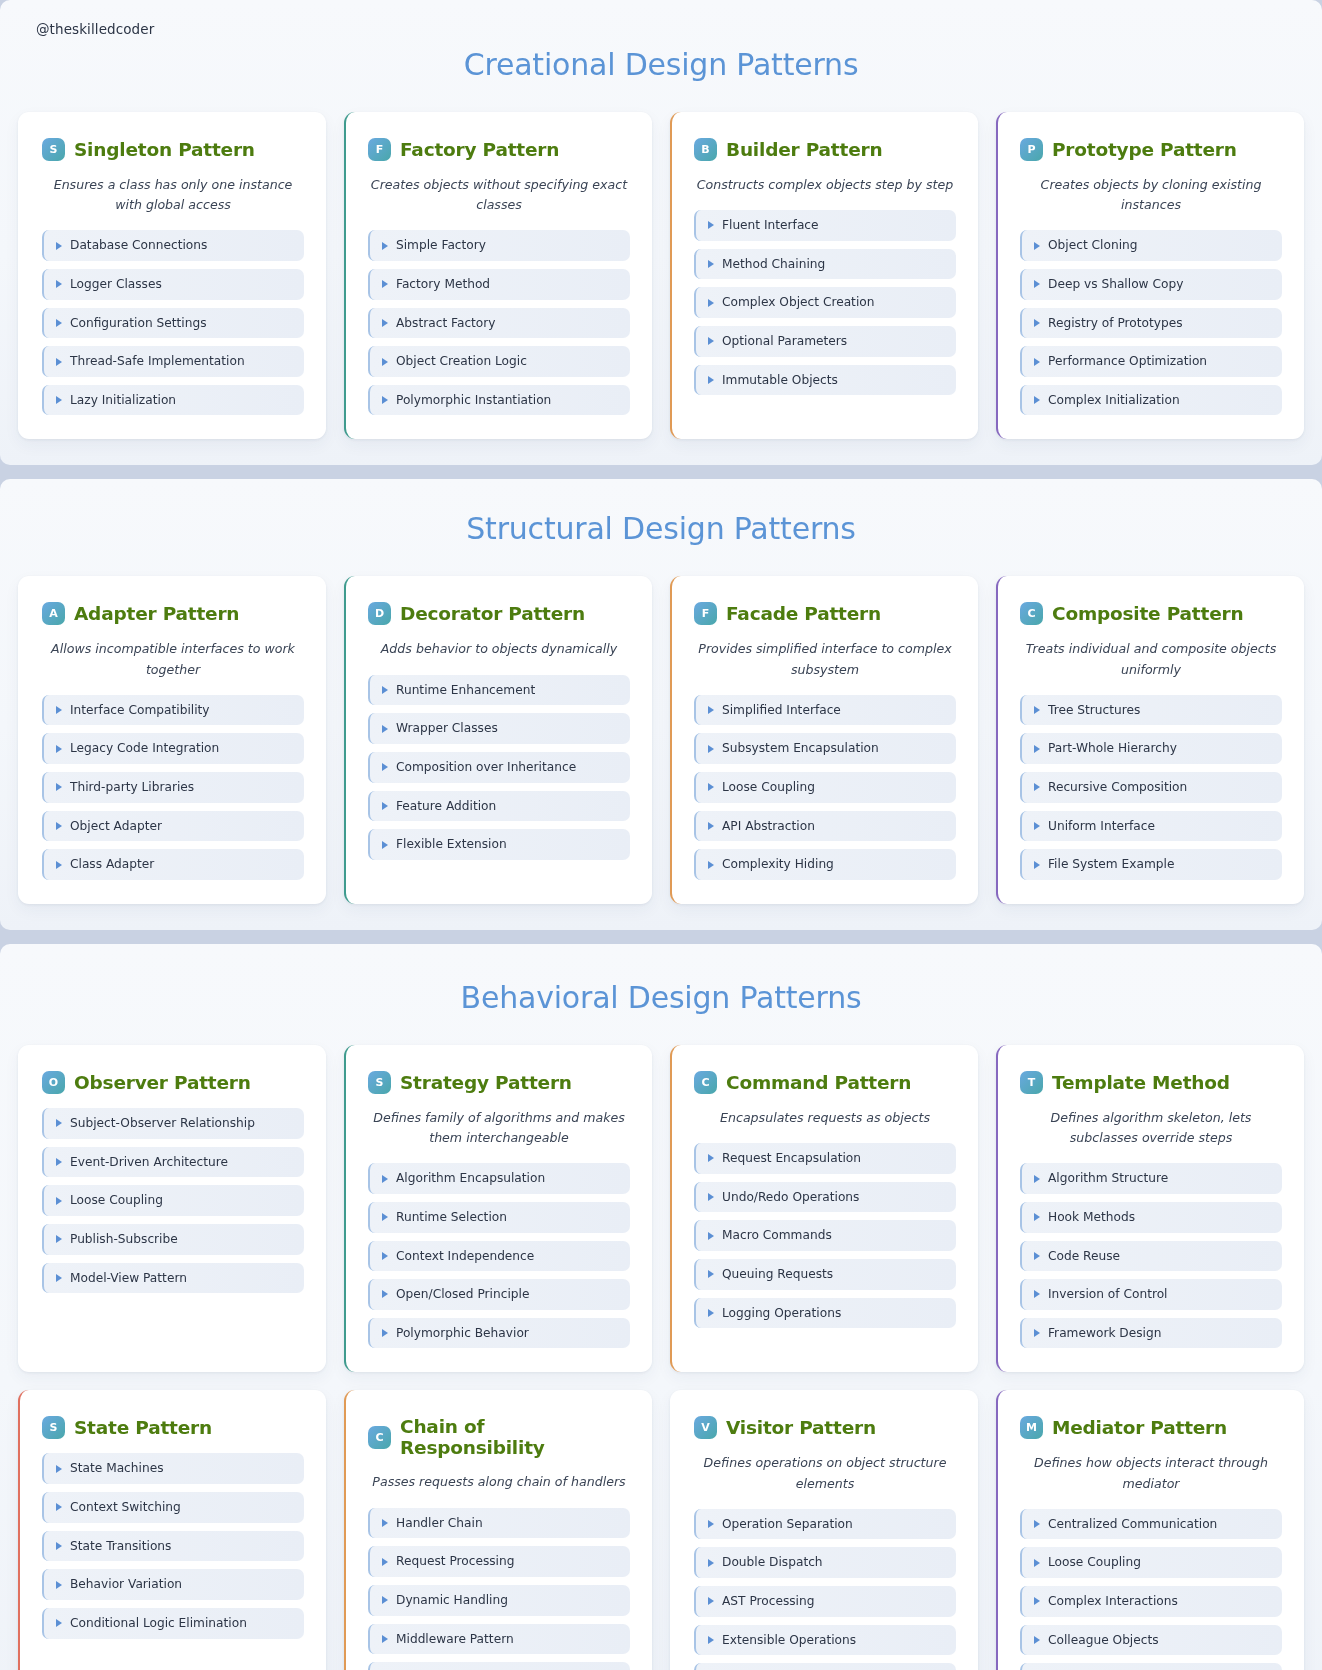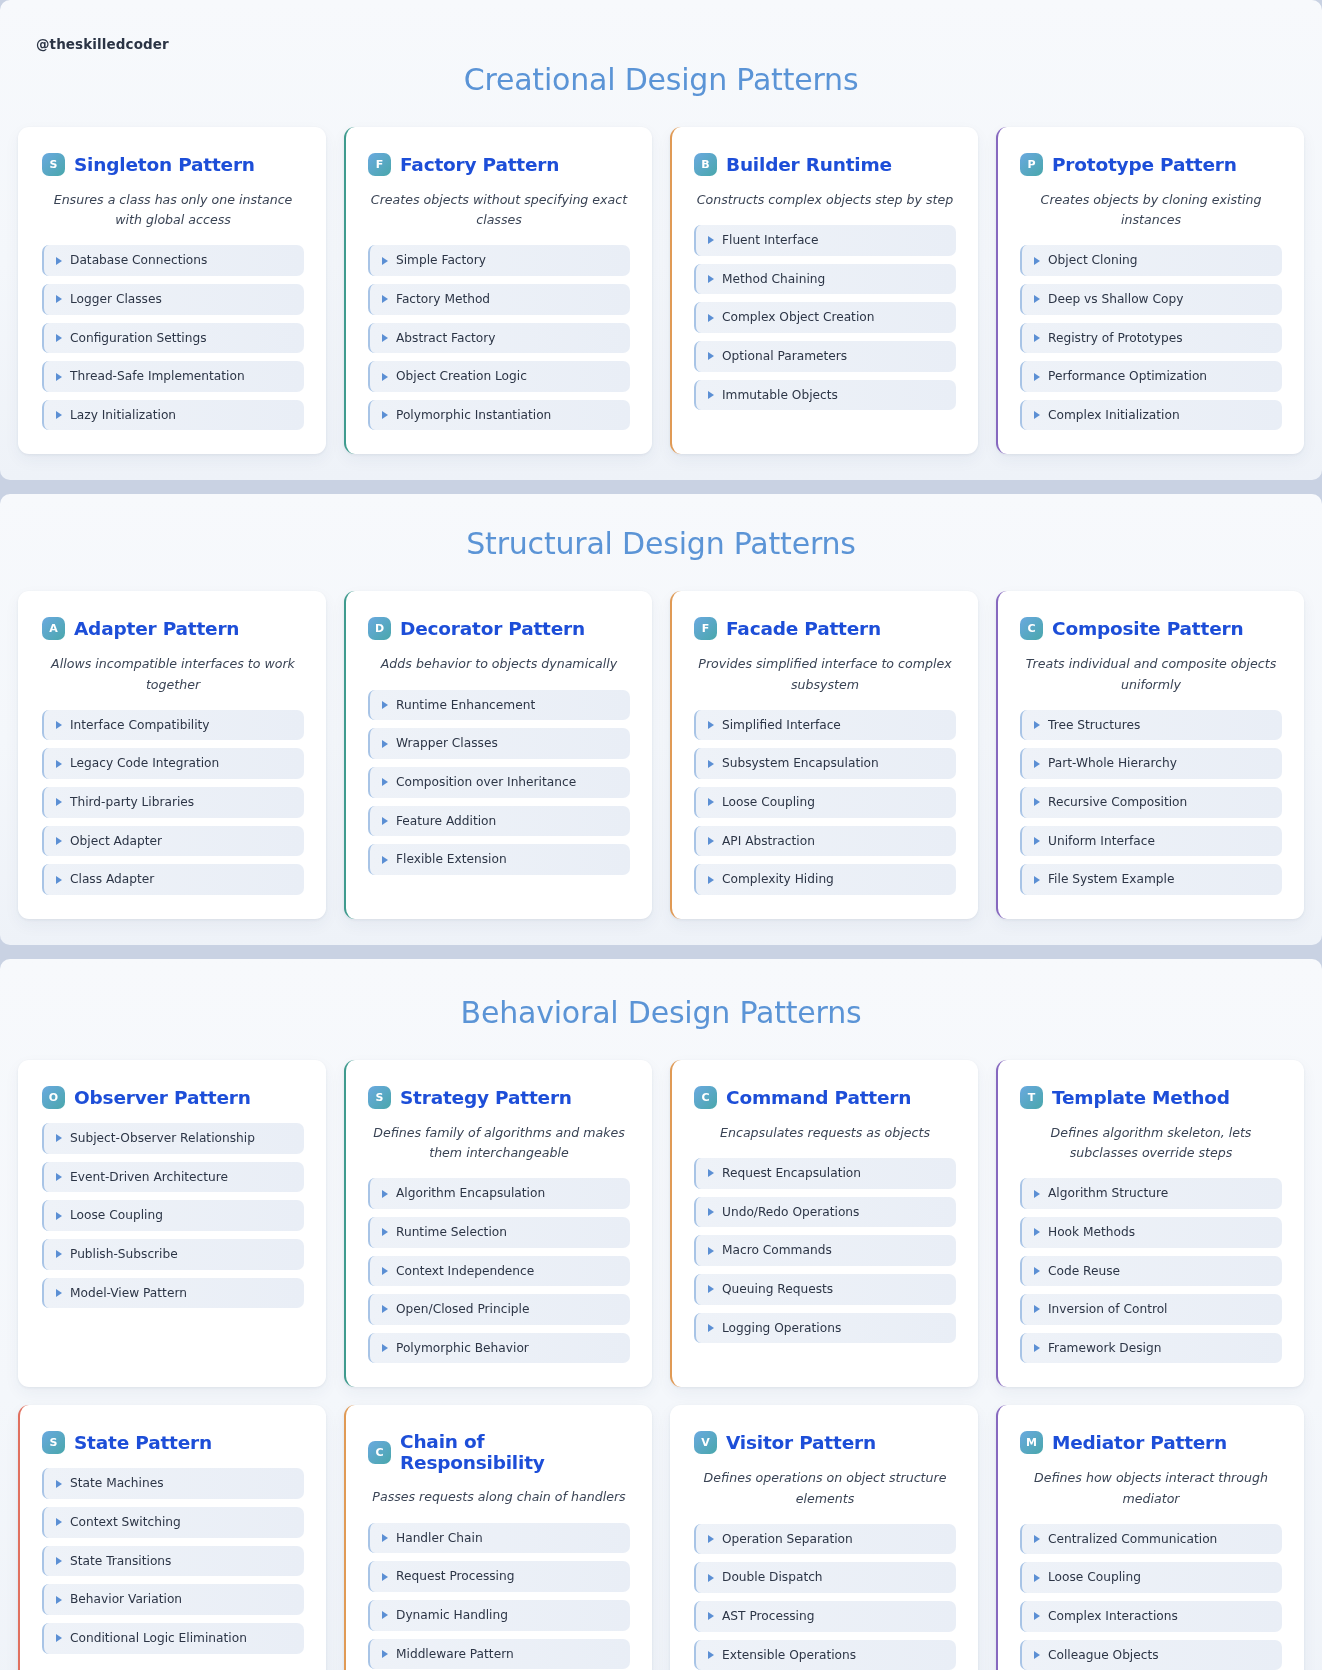--- a/index.html
+++ b/index.html
@@ -23,23 +23,23 @@
   .section {
     background: linear-gradient(180deg, #f7f9fc 0%, #f4f7fb 55%, #eef2f8 100%);
     border-radius: 10px;
     padding: 0 18px 26px 18px;
     position: relative;
   }
   .section + .section { margin-top: 13px; }
 
   .handle {
     font-size: 13.5px;
-    font-weight: bold;
+    font-weight: normal;
     color: #2b3445;
-    padding: 36px 0 0 18px;
+    padding: 21px 0 0 18px;
     letter-spacing: .1px;
   }
 
   .section-title {
     text-align: center;
     font-size: 30px;
     font-weight: normal;
     color: #5b94d6;
     letter-spacing: -0.2px;
     margin-top: 14px;
@@ -88,21 +88,21 @@
     display: flex;
     align-items: center;
     justify-content: center;
     flex: 0 0 auto;
     line-height: 1;
   }
 
   .card-title {
     font-size: 18.5px;
     font-weight: bold;
-    color: #1d4ed8;
+    color: #4d7c0f;
     letter-spacing: -0.2px;
   }
 
   .card-desc {
     font-size: 12.6px;
     font-style: italic;
     color: #3a4455;
     line-height: 1.6;
     margin-bottom: 15px;
     text-align: center;
@@ -196,21 +196,21 @@
               </div>
               <div class="item">
                 <span class="tri"></span>
                 <span class="item-label">Polymorphic Instantiation</span>
               </div>
             </div>
           </div>
           <div class="card accent-orange">
             <div class="card-head">
               <span class="badge">B</span>
-              <span class="card-title">Builder Runtime</span>
+              <span class="card-title">Builder Pattern</span>
             </div>
             <div class="card-desc">Constructs complex objects step by step</div>
             <div class="items">
               <div class="item">
                 <span class="tri"></span>
                 <span class="item-label">Fluent Interface</span>
               </div>
               <div class="item">
                 <span class="tri"></span>
                 <span class="item-label">Method Chaining</span>

